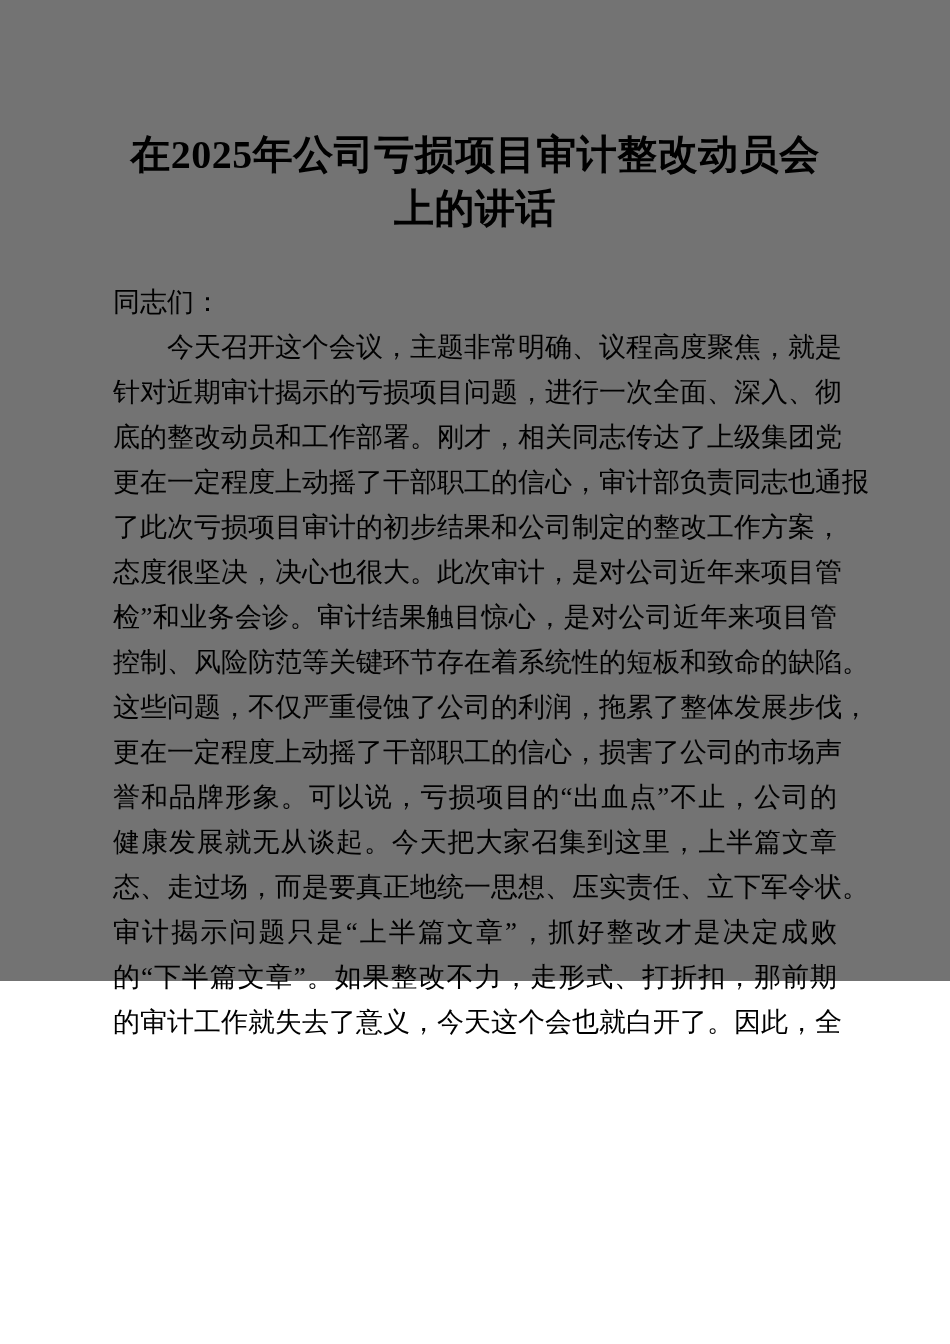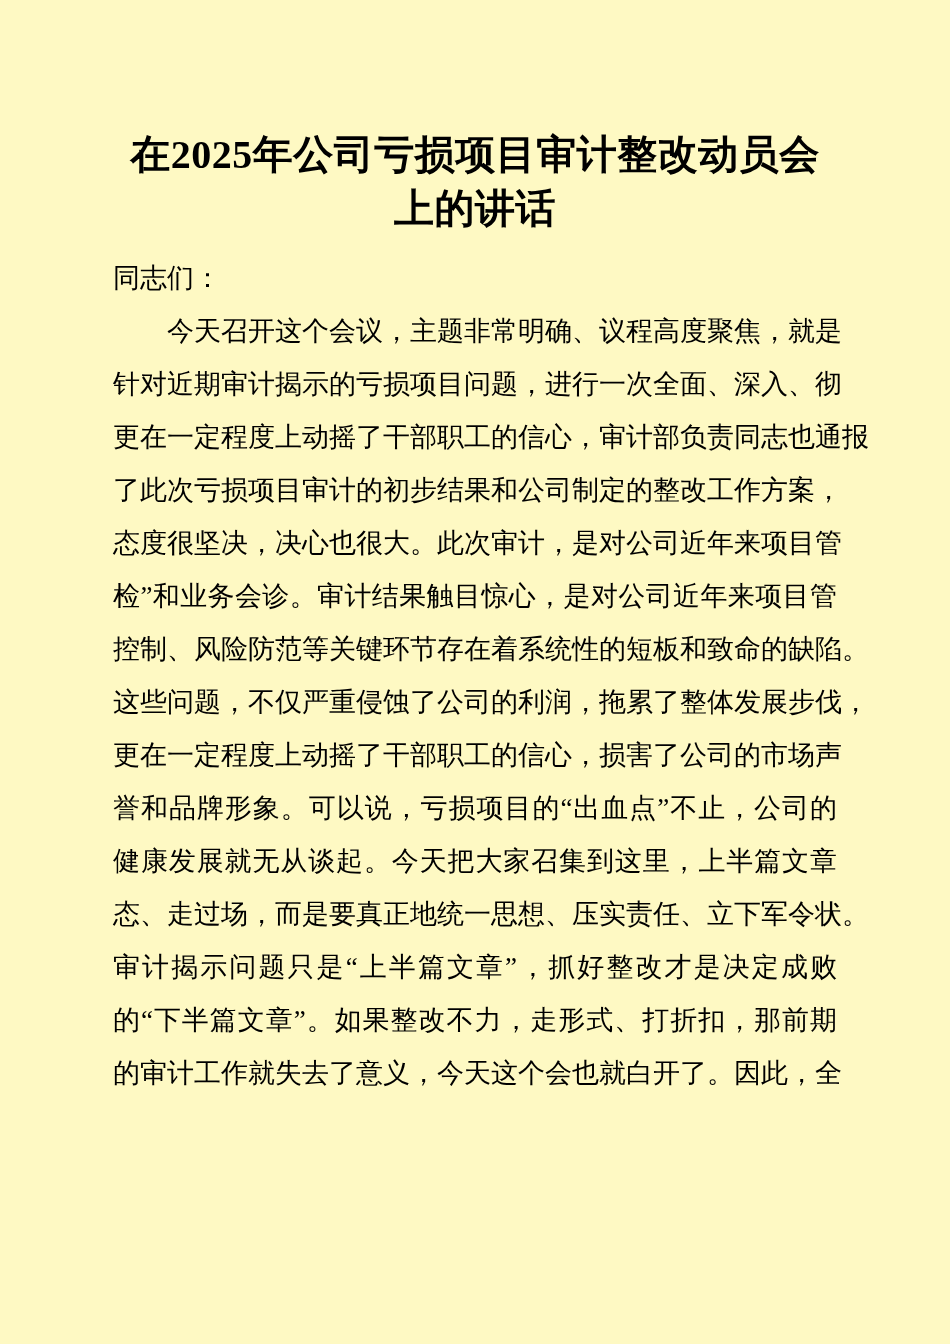--- a/index.html
+++ b/index.html
@@ -6,72 +6,72 @@
     margin: 0;
     padding: 0;
     background: #ffffff;
     width: 950px;
     height: 1344px;
     overflow: hidden;
   }
   .page {
     position: relative;
     width: 950px;
-    height: 1344px;
-    background: #fef9c3;
+    height: 981px;
+    background: #737373;
     color: #000000;
     font-family: "Liberation Serif", "DejaVu Serif", serif;
   }
   .content {
     position: absolute;
     left: 113px;
     right: 113px;
     top: 0;
   }
   .doc-title {
     margin: 128px 0 0 0;
     font-size: 40px;
     line-height: 54px;
     font-weight: bold;
     text-align: center;
     letter-spacing: 0.5px;
   }
   .salutation {
-    margin-top: 20px;
+    margin-top: 44px;
     font-size: 27px;
     line-height: 45px;
     text-align: left;
   }
   .para-lines {
     margin-top: 0;
   }
   .para-line {
     font-size: 27px;
     line-height: 45px;
     text-align: justify;
     text-align-last: justify;
     text-justify: inter-character;
     white-space: nowrap;
     overflow: visible;
-    margin-top: 8px;
   }
   .para-line:first-child {
     text-indent: 54px;
   }
 </style>
 </head>
 <body>
 
 <div class="page">
   <div class="content">
     <h1 class="doc-title">在2025年公司亏损项目审计整改动员会上的讲话</h1>
     <div class="salutation">同志们：</div>
     <div class="para-lines">
         <div class="para-line">今天召开这个会议，主题非常明确、议程高度聚焦，就是</div>
         <div class="para-line">针对近期审计揭示的亏损项目问题，进行一次全面、深入、彻</div>
+        <div class="para-line">底的整改动员和工作部署。刚才，相关同志传达了上级集团党</div>
         <div class="para-line">更在一定程度上动摇了干部职工的信心，审计部负责同志也通报</div>
         <div class="para-line">了此次亏损项目审计的初步结果和公司制定的整改工作方案，</div>
         <div class="para-line">态度很坚决，决心也很大。此次审计，是对公司近年来项目管</div>
         <div class="para-line">检”和业务会诊。审计结果触目惊心，是对公司近年来项目管</div>
         <div class="para-line">控制、风险防范等关键环节存在着系统性的短板和致命的缺陷。</div>
         <div class="para-line">这些问题，不仅严重侵蚀了公司的利润，拖累了整体发展步伐，</div>
         <div class="para-line">更在一定程度上动摇了干部职工的信心，损害了公司的市场声</div>
         <div class="para-line">誉和品牌形象。可以说，亏损项目的“出血点”不止，公司的</div>
         <div class="para-line">健康发展就无从谈起。今天把大家召集到这里，上半篇文章</div>
         <div class="para-line">态、走过场，而是要真正地统一思想、压实责任、立下军令状。</div>

